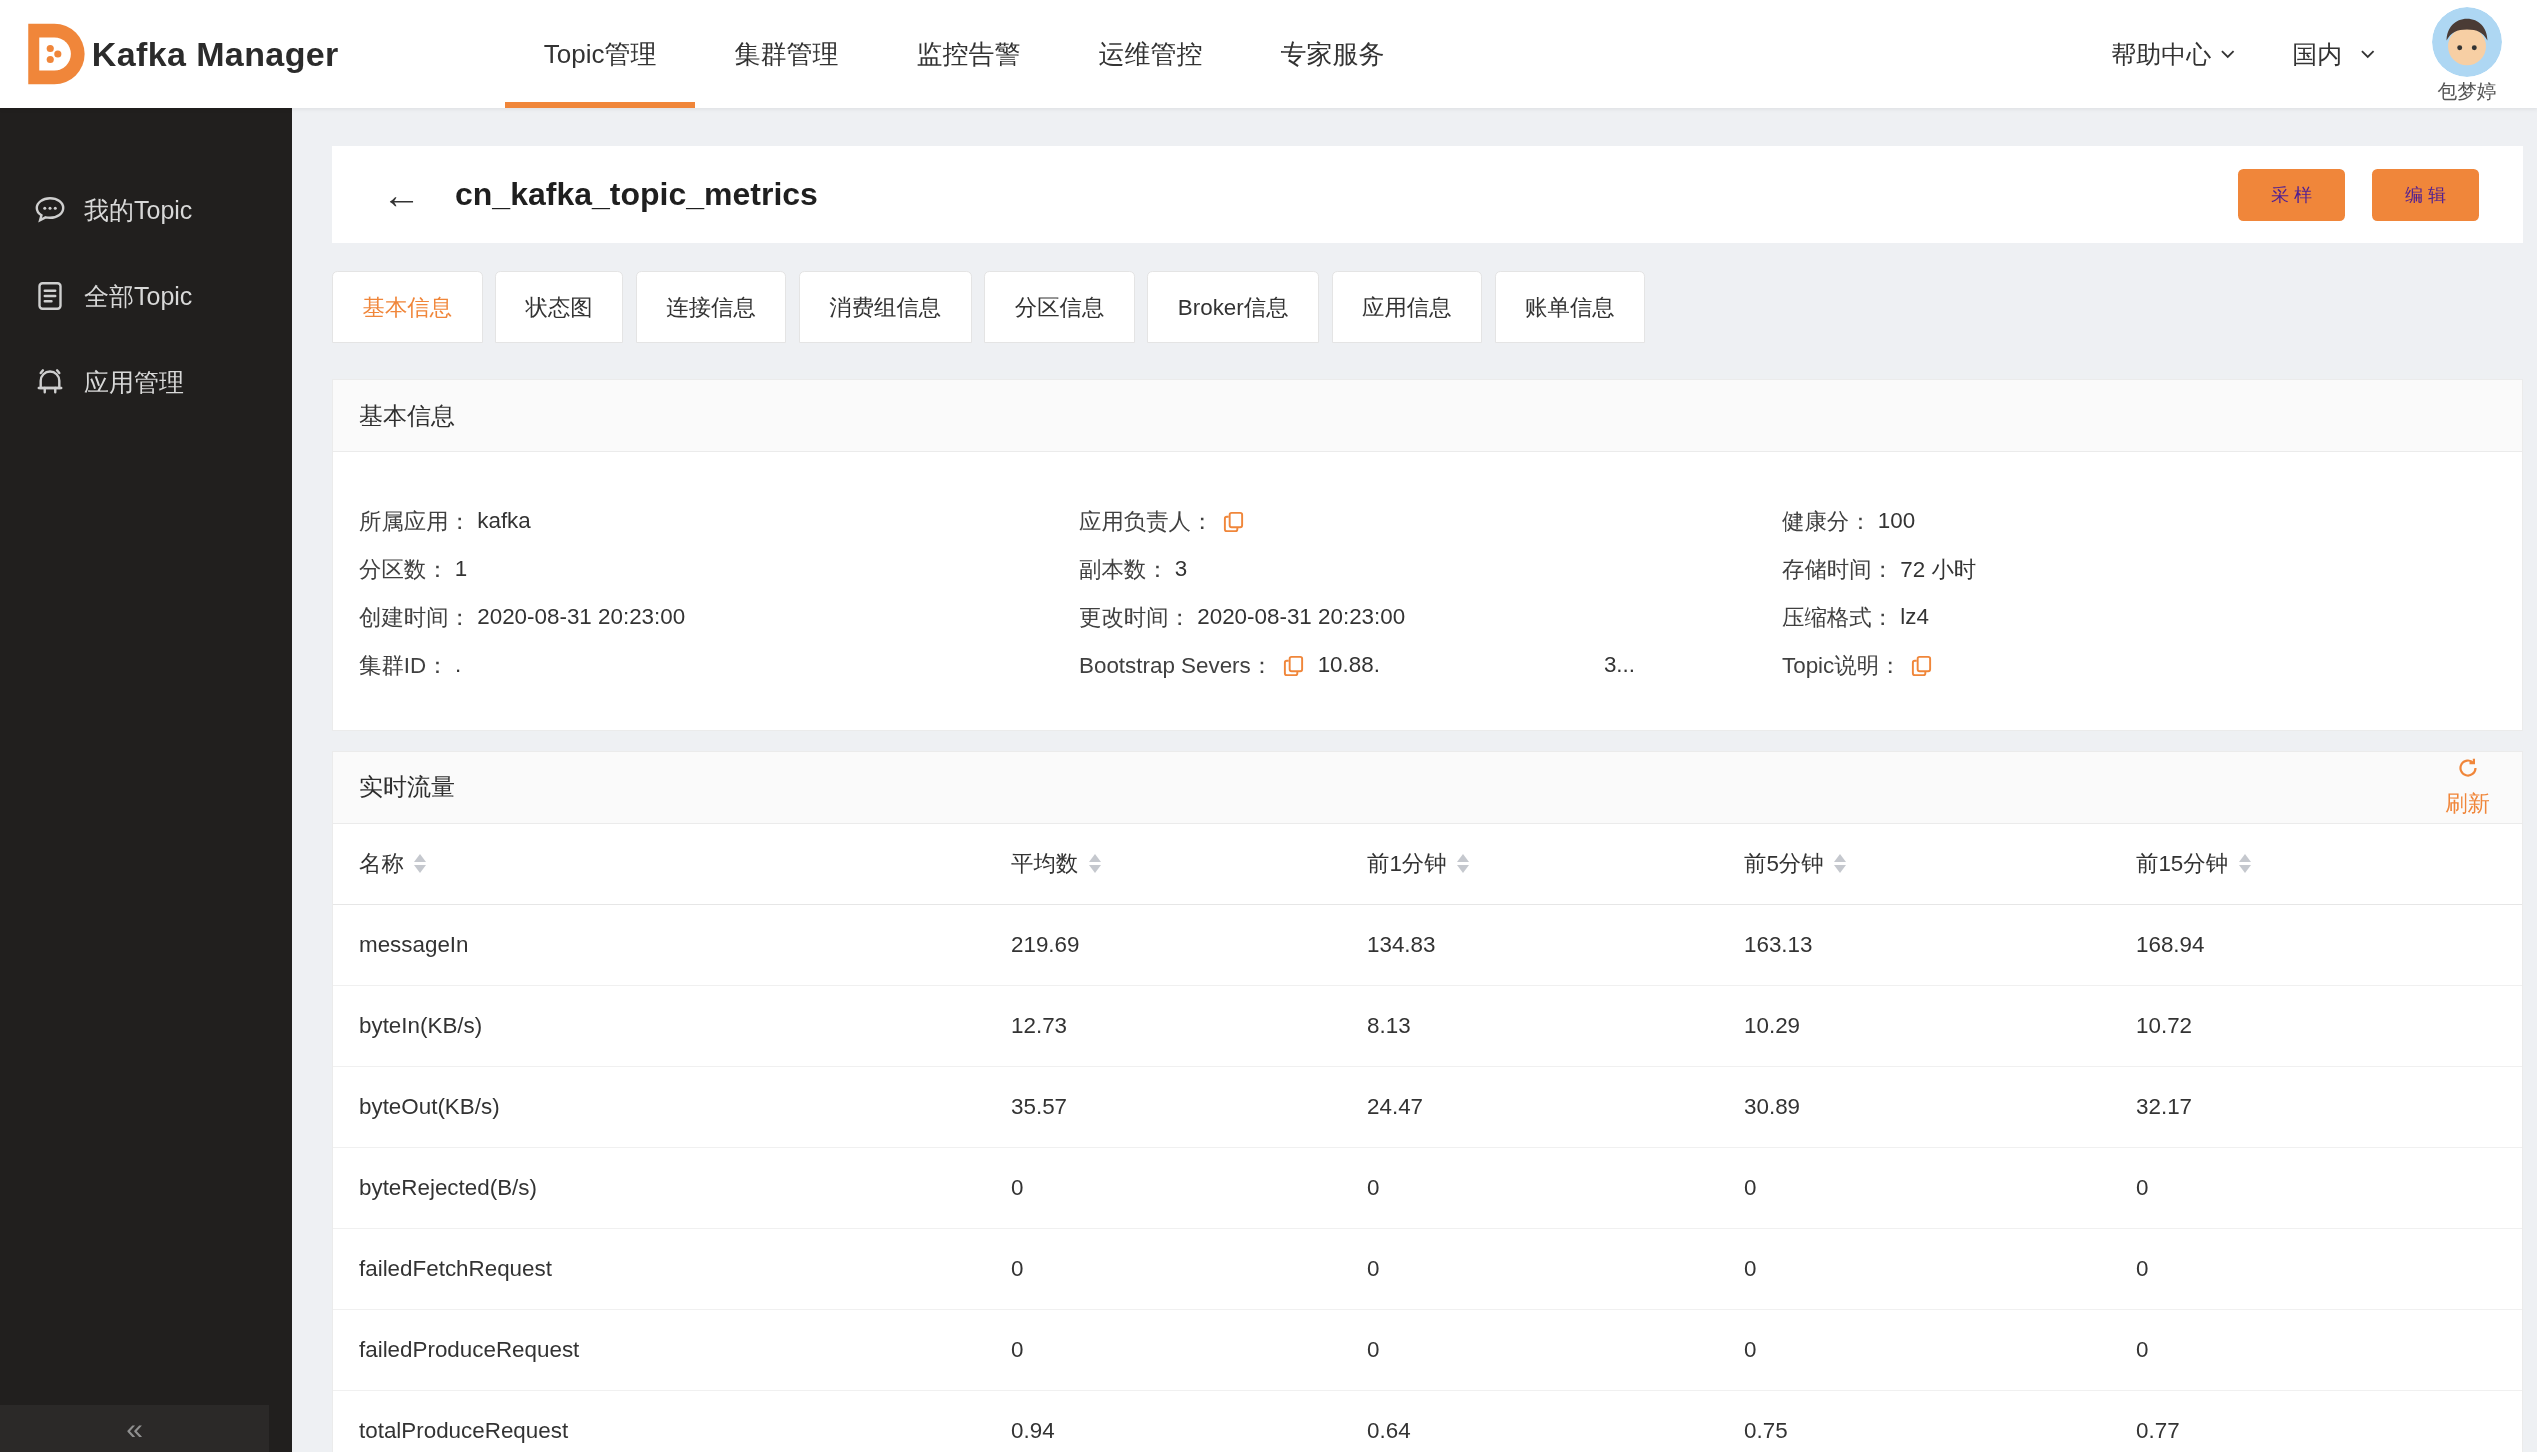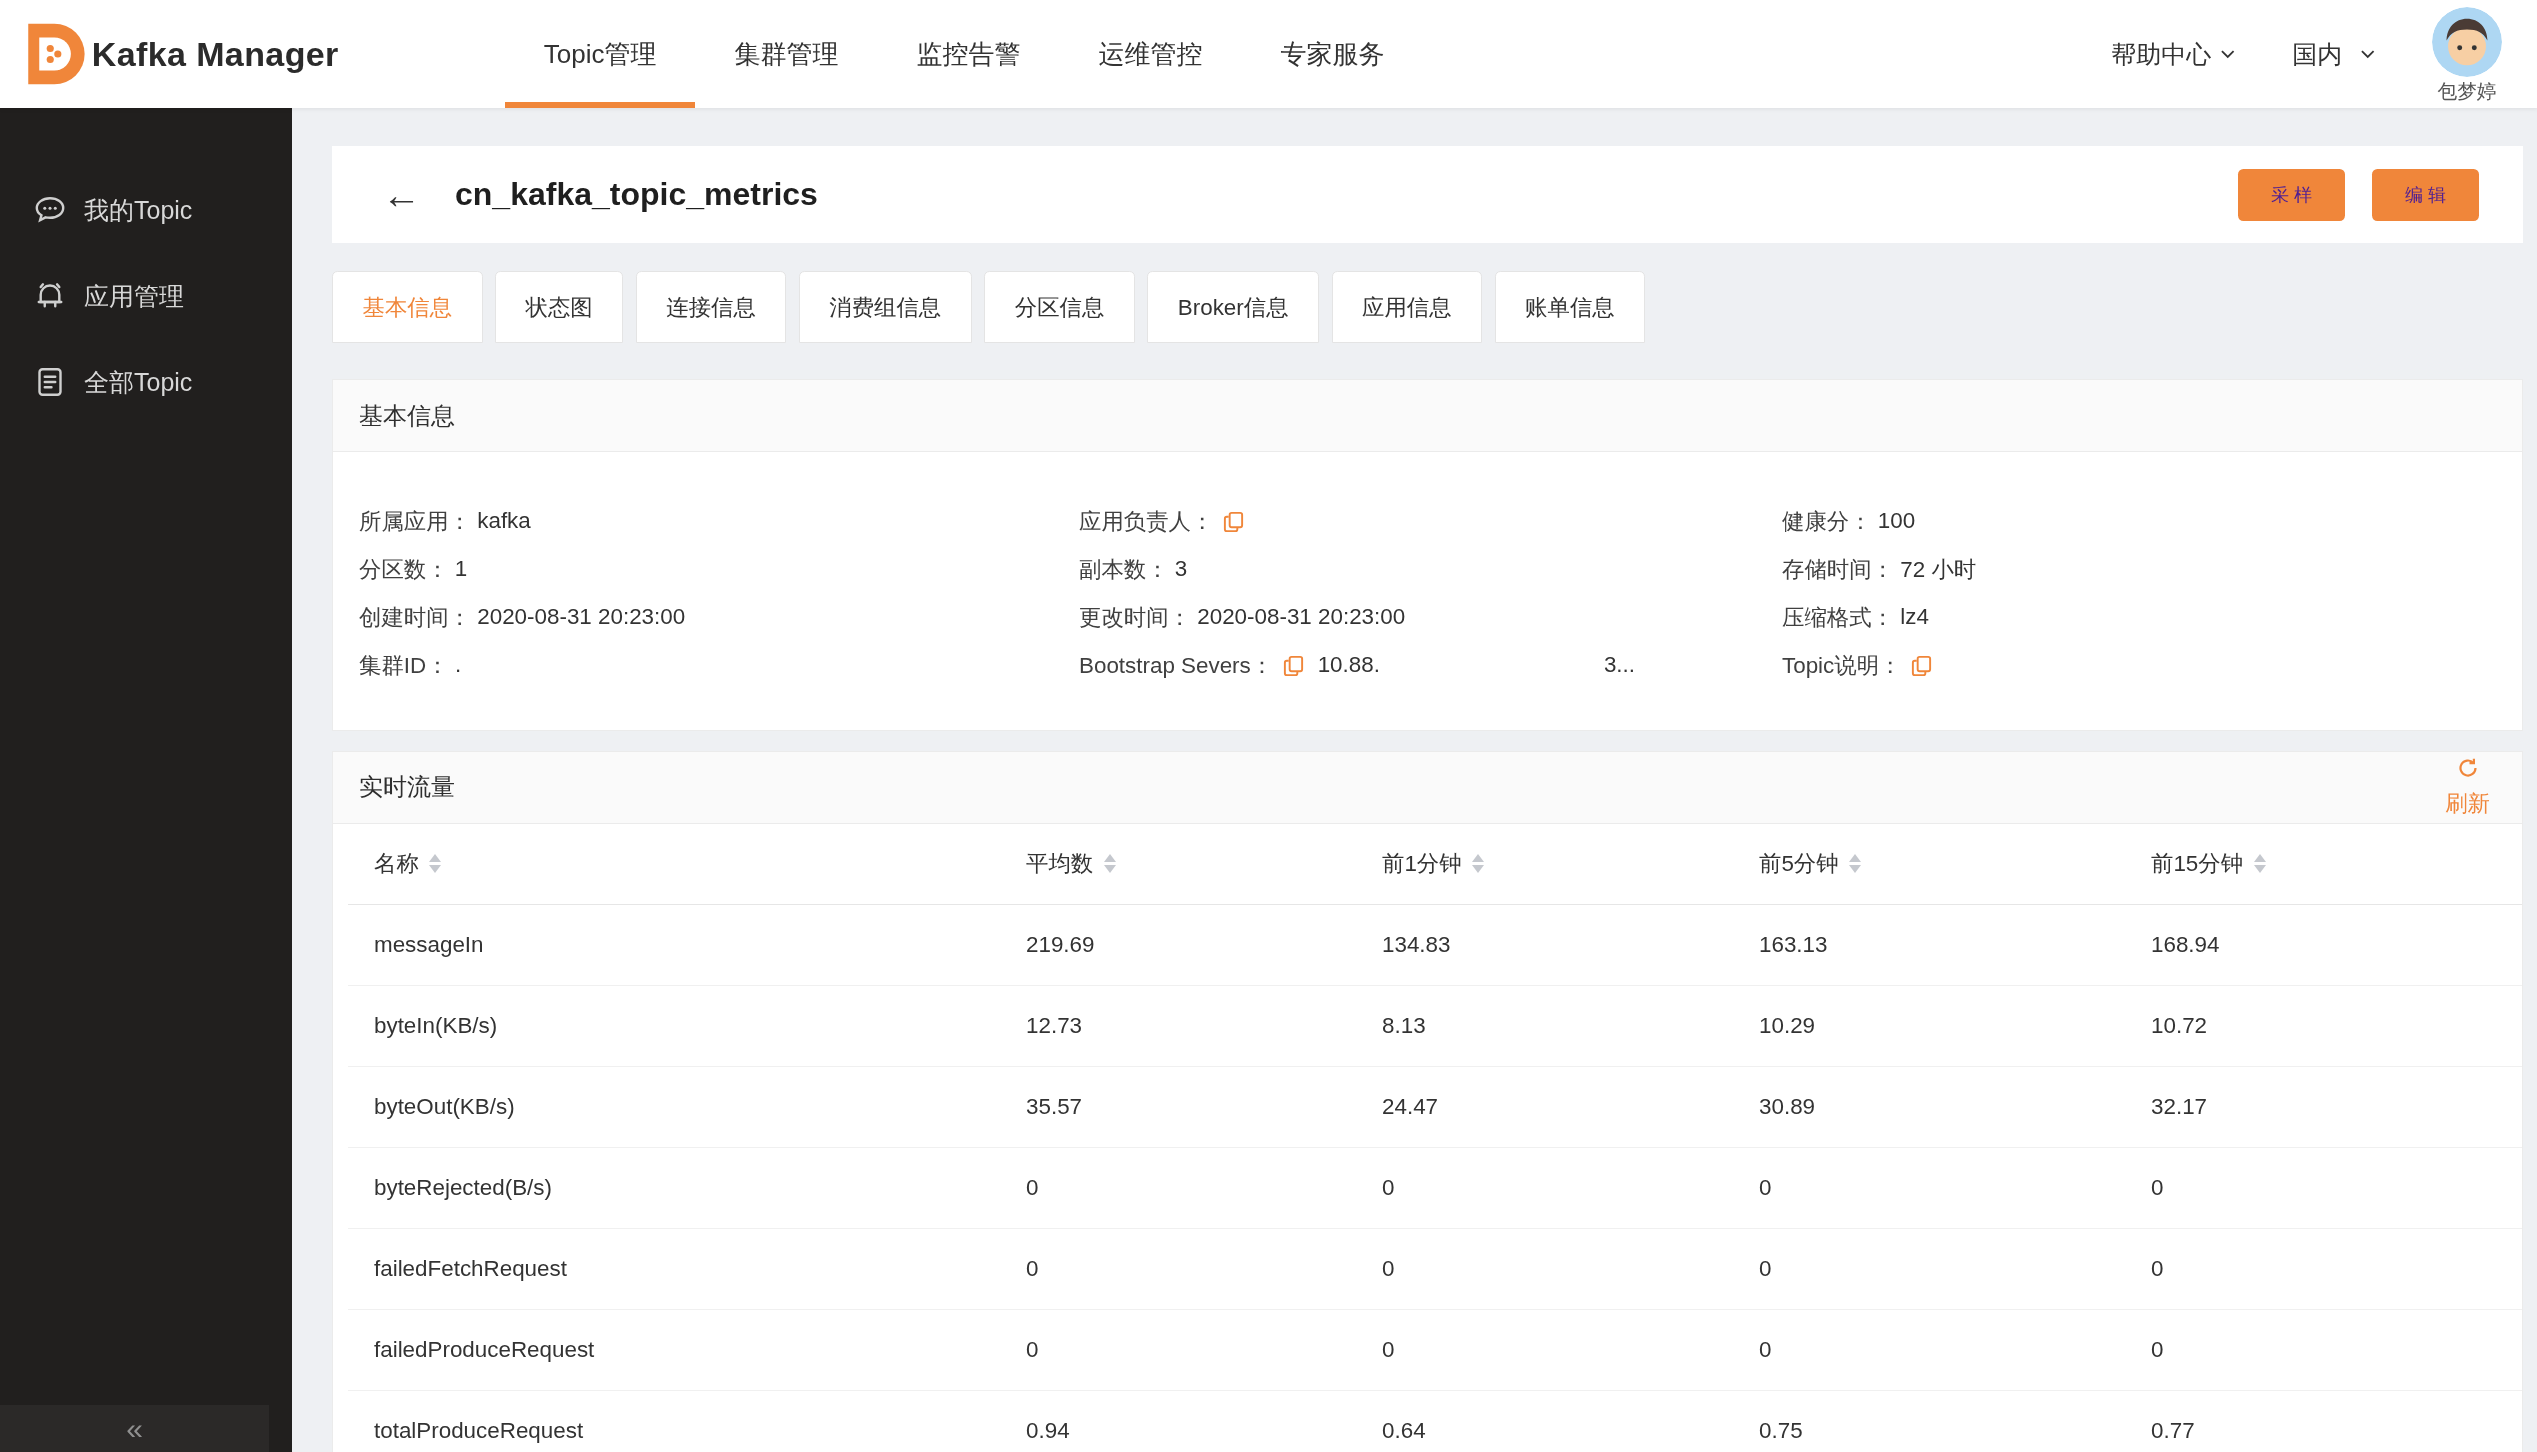--- a/index.html
+++ b/index.html
@@ -78,21 +78,21 @@
   .info-grid{display:grid;grid-template-columns:720px 703px 1fr;padding:45px 0 41px 26px;}
   .field{height:48px;display:flex;align-items:center;font-size:22.4px;}
   .flabel{color:#404040;white-space:nowrap;}
   .fvalue{margin-left:6.3px;color:#333;white-space:nowrap;}
   .copy-icon{margin-left:9px;display:inline-flex;cursor:pointer;}
   .copy-icon + .fvalue{margin-left:12.5px;}
   .fvalue2{margin-left:224px;color:#333;}
   
   .trow{
     display:grid;grid-template-columns:652px 356px 377px 392px 1fr;align-items:center;
-    height:81px;padding-left:26px;border-bottom:0.9px solid #f0f0f0;font-size:22.4px;color:#333;margin-left:15px;
+    height:81px;padding-left:26px;border-bottom:0.9px solid #f0f0f0;font-size:22.4px;color:#333;
   }
   .trow.thead{border-bottom:0.9px solid #e6e6e6;}
   .th{display:flex;align-items:center;cursor:pointer;}
   .sort{display:inline-flex;flex-direction:column;margin-left:10.7px;gap:3.6px;}
   .sort .up{width:0;height:0;border-left:6.3px solid transparent;border-right:6.3px solid transparent;border-bottom:8px solid #c5c8ce;}
   .sort .down{width:0;height:0;border-left:6.3px solid transparent;border-right:6.3px solid transparent;border-top:8px solid #c5c8ce;}
 </style>
 </head>
 <body>
 
@@ -171,36 +171,36 @@
             <circle cx="8.5" cy="10.8" r="1" fill="#cfcfcf"></circle>
               <circle cx="12" cy="10.8" r="1" fill="#cfcfcf"></circle>
               <circle cx="15.5" cy="10.8" r="1" fill="#cfcfcf"></circle>
           </svg>
         </span>
         <span>我的Topic</span>
       </div>
       <div class="side-item">
         <span style="display:inline-flex;">
           <svg viewBox="0 0 24 24" width="36" height="36">
+            <rect x="5" y="3.5" width="14" height="17" rx="2" fill="none" stroke="#cfcfcf" stroke-width="1.6"></rect>
+            <path d="M8.5 8.5h7M8.5 12h7M8.5 15.5h4.5" stroke="#cfcfcf" stroke-width="1.6" stroke-linecap="round"></path>
+          </svg>
+        </span>
+        <span>全部Topic</span>
+      </div>
+      <div class="side-item">
+        <span style="display:inline-flex;">
+          <svg viewBox="0 0 24 24" width="36" height="36">
             <path d="M12 5a6.2 6.2 0 0 1 6.2 6.2V16H5.8v-4.8A6.2 6.2 0 0 1 12 5z" fill="none" stroke="#cfcfcf" stroke-width="1.6"></path>
             <path d="M4.5 16h15" stroke="#cfcfcf" stroke-width="1.6" stroke-linecap="round"></path>
             <path d="M8.5 16v2.8M15.5 16v2.8" stroke="#cfcfcf" stroke-width="1.6" stroke-linecap="round"></path>
             <path d="M7.3 4.2L5.8 6M16.7 4.2L18.2 6" stroke="#cfcfcf" stroke-width="1.6" stroke-linecap="round"></path>
           </svg>
         </span>
         <span>应用管理</span>
-      </div>
-      <div class="side-item">
-        <span style="display:inline-flex;">
-          <svg viewBox="0 0 24 24" width="36" height="36">
-            <rect x="5" y="3.5" width="14" height="17" rx="2" fill="none" stroke="#cfcfcf" stroke-width="1.6"></rect>
-            <path d="M8.5 8.5h7M8.5 12h7M8.5 15.5h4.5" stroke="#cfcfcf" stroke-width="1.6" stroke-linecap="round"></path>
-          </svg>
-        </span>
-        <span>全部Topic</span>
       </div>
     </div>
     <div class="collapse-bar">
       <span>«</span>
     </div>
   </div>
 
   <div class="main">
 
     <div class="title-card">

